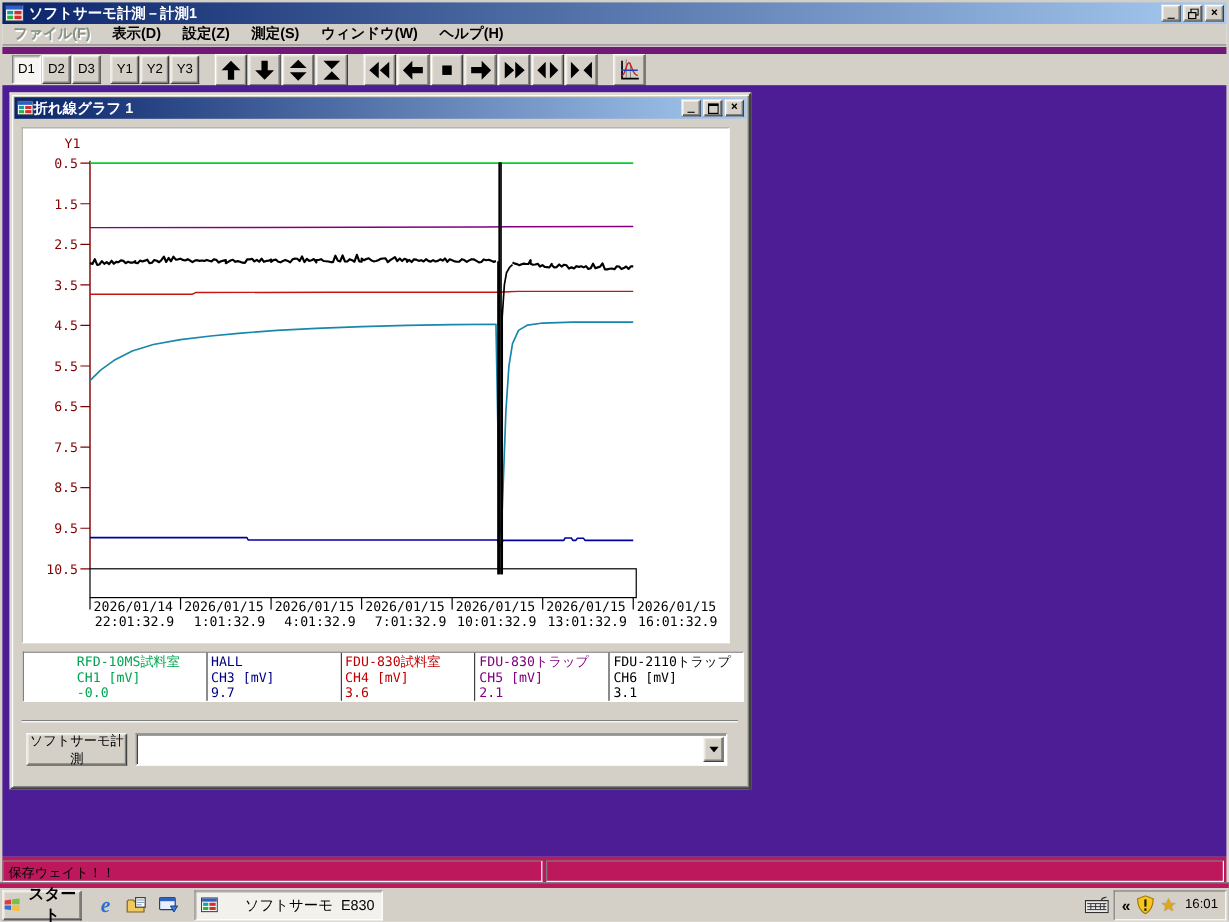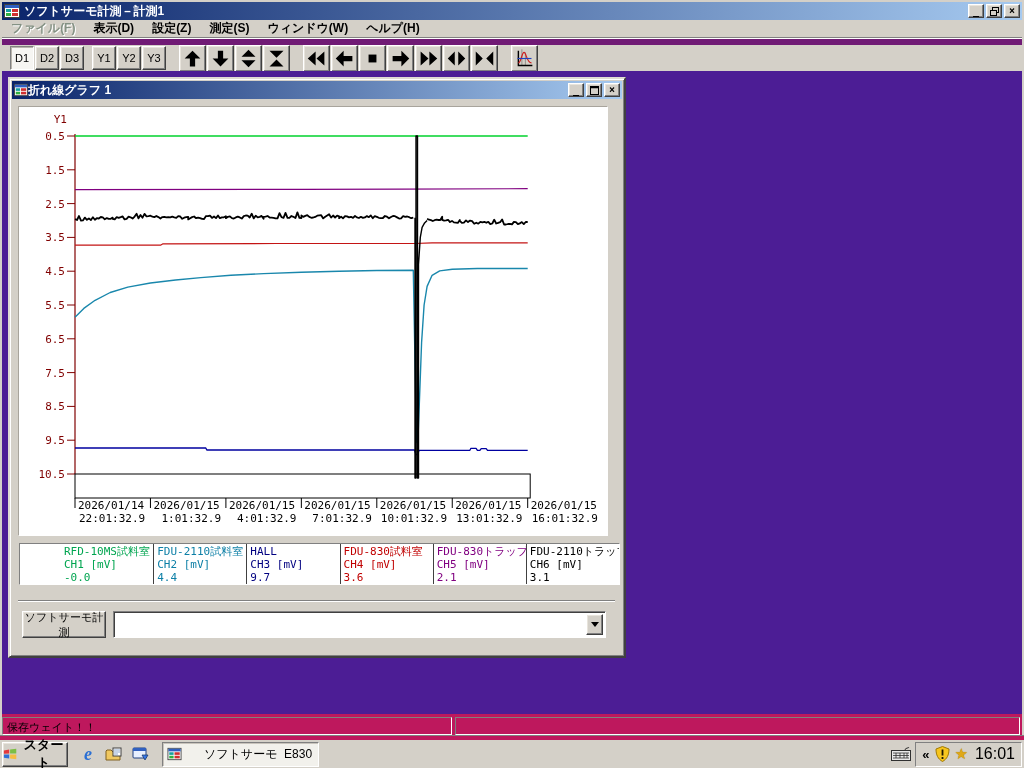--- a/index.html
+++ b/index.html
@@ -81,21 +81,21 @@
   .ql { display:flex; align-items:center; gap:6px; margin-left:10px; }
   .qlicon { width:20px; height:20px; display:flex; align-items:center; justify-content:center; }
   .taskbtn { height:25px; width:157px; margin-left:12px; display:flex; align-items:center; gap:22px;
     padding:0 4px; font-size:12px; background:#f2f1ec; white-space:pre;
     border:1px solid; border-color:#808080 #ffffff #ffffff #808080; box-shadow:inset 1px 1px 0 #c8c4bc; }
   .tray { margin-left:auto; display:flex; align-items:center; height:25px; margin-right:2px; }
   .kbd { margin-right:4px; }
   .traypanel { height:25px; display:flex; align-items:center; gap:5px; padding:0 6px; font-size:12px; }
   .chev { font-size:13px; font-weight:bold; }
   .star { color:#dfa818; font-size:15px; text-shadow:0 0 1px #8a6a00; }
-  .clock { font-size:16px; padding-left:2px; }
+  .clock { font-size:11px; padding-left:2px; }
 </style>
 </head>
 <body>
 
 <div id="screen">
 
   <div class="titlebar">
     <svg width="16" height="16" viewBox="0 0 16 16">
       <rect x="0.5" y="1.5" width="15" height="13" fill="#fff" stroke="#404040"></rect>
       <rect x="1" y="2" width="14" height="3" fill="#2f5fc0"></rect>
@@ -281,21 +281,20 @@
             <path d="M56.0 138.2 L141.5 138.2 L144.0 136.8 L257.2 136.5 L395.5 136.5 L413.1 135.8 L508.7 135.8" fill="none" stroke="#c41414" stroke-width="1.2" stroke-linejoin="round" stroke-linecap="butt"></path>
             <path d="M56.0 210.2 L64.8 201.4 L76.1 193.3 L91.2 185.5 L108.8 180.1 L131.4 176.0 L156.6 173.0 L181.8 170.6 L211.9 168.3 L244.6 166.6 L282.4 165.2 L320.1 164.2 L357.8 163.5 L394.3 163.2 L397.5 334.9 L398.8 336.6 L400.6 289.3 L402.6 235.2 L405.1 198.0 L408.1 179.4 L413.1 168.3 L420.7 163.9 L433.3 162.2 L458.4 161.5 L508.7 161.5" fill="none" stroke="#1987ac" stroke-width="1.4" stroke-linejoin="round" stroke-linecap="butt"></path>
             <path d="M56.0 112.2 L58.0 113.0 L60.0 109.0 L62.0 113.7 L63.9 113.4 L65.9 110.6 L67.9 112.8 L69.9 111.4 L71.9 113.1 L73.9 110.3 L75.9 112.8 L77.8 111.2 L79.8 111.5 L81.8 110.0 L83.8 110.4 L85.8 112.3 L87.8 111.1 L89.8 111.9 L91.7 111.8 L93.7 110.6 L93.7 111.9 L95.7 112.4 L97.7 110.2 L99.7 110.9 L101.7 110.2 L103.7 109.4 L105.6 112.4 L107.6 111.9 L109.6 109.7 L111.6 110.3 L113.6 111.5 L115.6 109.6 L117.6 106.8 L119.5 111.3 L121.5 108.0 L123.5 110.7 L125.5 106.9 L127.5 109.4 L129.5 109.1 L131.4 108.6 L131.4 108.7 L133.4 109.6 L135.4 110.1 L137.4 109.0 L139.4 110.1 L141.4 111.5 L143.4 110.1 L145.3 109.8 L147.3 110.4 L149.3 110.1 L151.3 110.4 L153.3 109.6 L155.3 110.3 L157.3 110.8 L159.2 109.1 L161.2 109.5 L163.2 111.8 L165.2 110.7 L167.2 110.2 L169.2 109.8 L169.2 112.4 L171.2 111.2 L173.1 110.1 L175.1 109.5 L177.1 111.2 L179.1 110.6 L181.1 111.1 L183.1 111.9 L185.1 112.0 L187.0 109.1 L189.0 109.2 L191.0 108.6 L193.0 110.9 L195.0 109.5 L197.0 111.1 L199.0 108.5 L200.9 111.2 L202.9 110.4 L204.9 110.3 L206.9 109.3 L206.9 111.2 L208.9 109.8 L210.9 109.4 L212.9 111.1 L214.8 111.6 L216.8 110.4 L218.8 109.6 L220.8 110.4 L222.8 111.6 L224.8 109.1 L226.8 108.5 L228.7 108.6 L230.7 110.5 L232.7 106.7 L234.7 111.4 L236.7 108.7 L238.7 110.4 L240.7 109.9 L242.6 108.9 L244.6 111.7 L244.6 109.8 L246.6 109.7 L248.6 109.0 L250.6 110.5 L252.6 110.7 L254.6 110.9 L256.5 111.4 L258.5 111.4 L260.5 106.1 L262.5 110.2 L264.5 110.8 L266.5 105.9 L268.5 110.9 L270.4 110.9 L272.4 109.0 L274.4 109.8 L276.4 111.1 L278.4 105.4 L280.4 110.9 L282.4 111.0 L282.4 108.4 L284.3 109.9 L286.3 108.9 L288.3 108.2 L290.3 109.9 L292.3 110.8 L294.3 110.5 L296.2 109.9 L298.2 108.7 L300.2 108.4 L302.2 108.2 L304.2 111.4 L306.2 109.8 L308.2 108.5 L310.1 107.3 L312.1 110.6 L314.1 108.5 L316.1 110.5 L318.1 108.6 L320.1 109.4 L320.1 111.2 L322.1 109.6 L324.0 111.4 L326.0 109.1 L328.0 109.4 L330.0 110.4 L332.0 109.8 L334.0 110.9 L336.0 109.0 L337.9 110.4 L339.9 111.0 L341.9 109.8 L343.9 110.9 L345.9 110.4 L347.9 109.1 L349.9 110.2 L351.8 108.4 L353.8 111.2 L355.8 109.1 L357.8 109.8 L357.8 109.9 L359.8 110.8 L361.9 111.1 L363.9 111.0 L365.9 109.0 L367.9 109.7 L370.0 111.3 L372.0 110.0 L374.0 109.0 L376.0 109.2 L378.1 110.4 L380.1 111.6 L382.1 111.3 L384.1 109.2 L386.2 109.9 L388.2 109.5 L390.2 110.2 L392.2 111.2 L394.3 110.6" fill="none" stroke="#000000" stroke-width="1.8" stroke-linejoin="round" stroke-linecap="butt"></path>
             <path d="M396.0 110.8 L396.0 371.1 L397.0 371.1 L397.0 29.0 L398.5 29.0 L398.5 371.1 L399.5 371.1 L399.5 157.4 L401.3 130.4 L403.1 120.3 L405.6 115.9 L408.1 113.5" fill="none" stroke="#000000" stroke-width="1.4" stroke-linejoin="round" stroke-linecap="butt"></path>
             <path d="M408.1 111.7 L410.0 112.7 L411.9 113.1 L413.8 114.0 L415.6 113.2 L417.5 112.7 L419.4 113.0 L421.3 113.0 L423.2 109.8 L423.2 112.8 L425.1 113.6 L427.1 113.4 L429.1 112.8 L431.0 115.1 L433.0 113.9 L434.9 115.4 L436.9 115.6 L438.8 115.9 L440.8 112.9 L440.8 113.8 L442.9 115.9 L444.9 115.6 L447.0 113.4 L449.0 115.1 L451.1 113.6 L453.1 114.1 L455.2 116.8 L457.3 115.7 L459.3 116.7 L461.4 114.8 L463.4 115.4 L463.4 115.4 L465.4 114.9 L467.4 115.8 L469.3 114.8 L471.3 117.1 L473.3 116.5 L475.2 112.7 L477.2 116.5 L479.2 115.8 L481.1 115.2 L483.1 112.4 L485.1 117.5 L487.0 117.5 L489.0 117.0 L491.0 116.8 L493.0 117.4 L494.9 114.9 L496.9 115.1 L498.9 117.2 L500.8 116.4 L502.8 115.1 L504.8 117.1 L506.7 115.0 L508.7 115.0" fill="none" stroke="#000000" stroke-width="1.8" stroke-linejoin="round" stroke-linecap="butt"></path>
           </svg>
       </div>
 
       <div class="legend">
         <div class="lcol" style="color: rgb(0, 165, 80);"><div>RFD-10MS試料室</div><div>CH1 [mV]</div><div>-0.0</div></div>
-        <div class="lcol" style="color: rgb(12, 127, 166);"><div>FDU-2110試料室</div><div>CH2 [mV]</div><div>4.4</div></div>
         <div class="lcol" style="color: rgb(0, 0, 128);"><div>HALL</div><div>CH3 [mV]</div><div>9.7</div></div>
         <div class="lcol" style="color: rgb(192, 0, 0);"><div>FDU-830試料室</div><div>CH4 [mV]</div><div>3.6</div></div>
         <div class="lcol" style="color: rgb(128, 0, 128);"><div>FDU-830トラップ</div><div>CH5 [mV]</div><div>2.1</div></div>
         <div class="lcol" style="color: rgb(0, 0, 0);"><div>FDU-2110トラップ</div><div>CH6 [mV]</div><div>3.1</div></div>
       </div>
 
       <div class="hsep"></div>
 
       <button class="alarm-btn raised">ソフトサーモ計測</button>
       <div class="combo sunken-deep">

